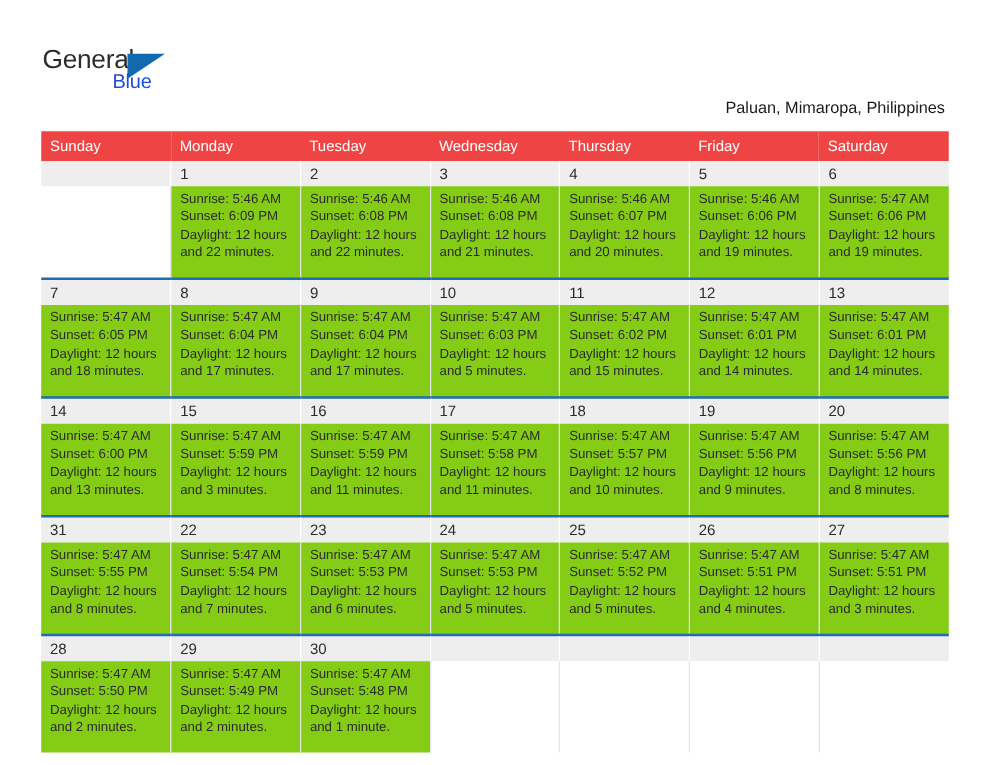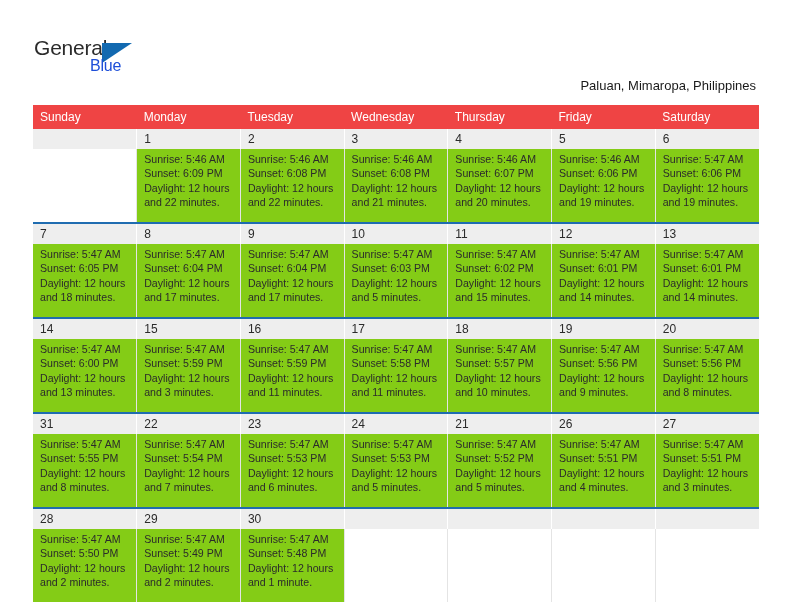--- a/index.html
+++ b/index.html
@@ -334,21 +334,21 @@
           <span class="info-line">Daylight: 12 hours</span>
           <span class="info-line">and 8 minutes.</span>
         </td>
       </tr>
 
       <tr>
         <td class="daynum">31</td>
         <td class="daynum">22</td>
         <td class="daynum">23</td>
         <td class="daynum">24</td>
-        <td class="daynum">21</td>
+        <td class="daynum">25</td>
         <td class="daynum">26</td>
         <td class="daynum">27</td>
       </tr>
       <tr>
         <td class="info">
           <span class="info-line">Sunrise: 5:47 AM</span>
           <span class="info-line">Sunset: 5:55 PM</span>
           <span class="info-line">Daylight: 12 hours</span>
           <span class="info-line">and 8 minutes.</span>
         </td>

